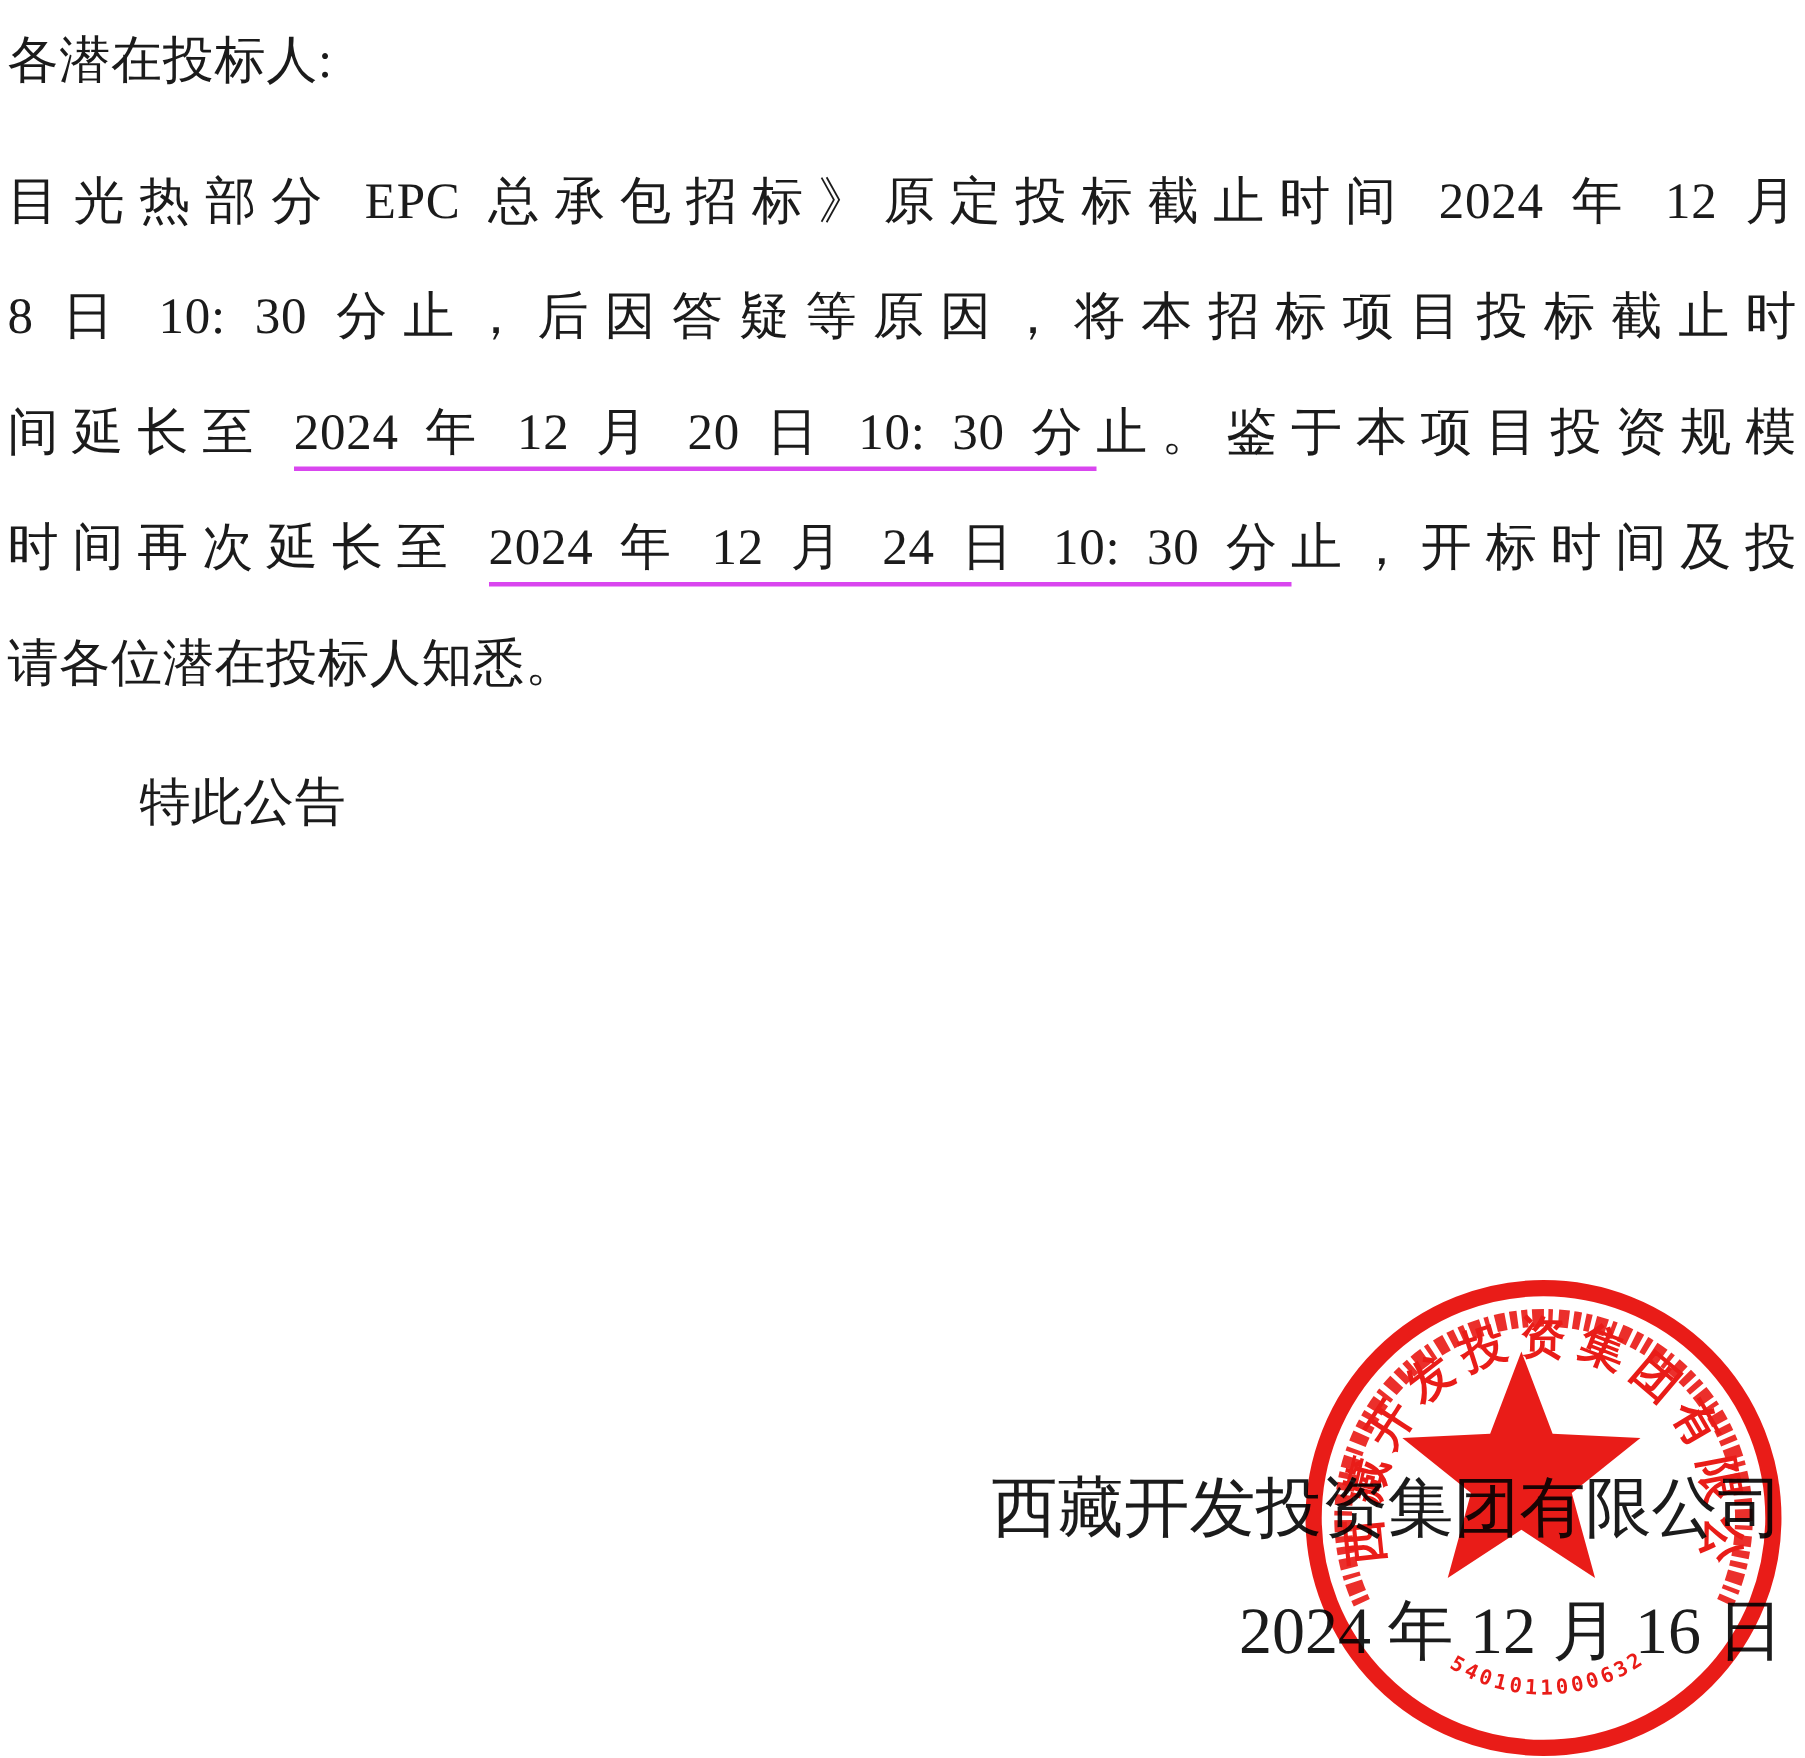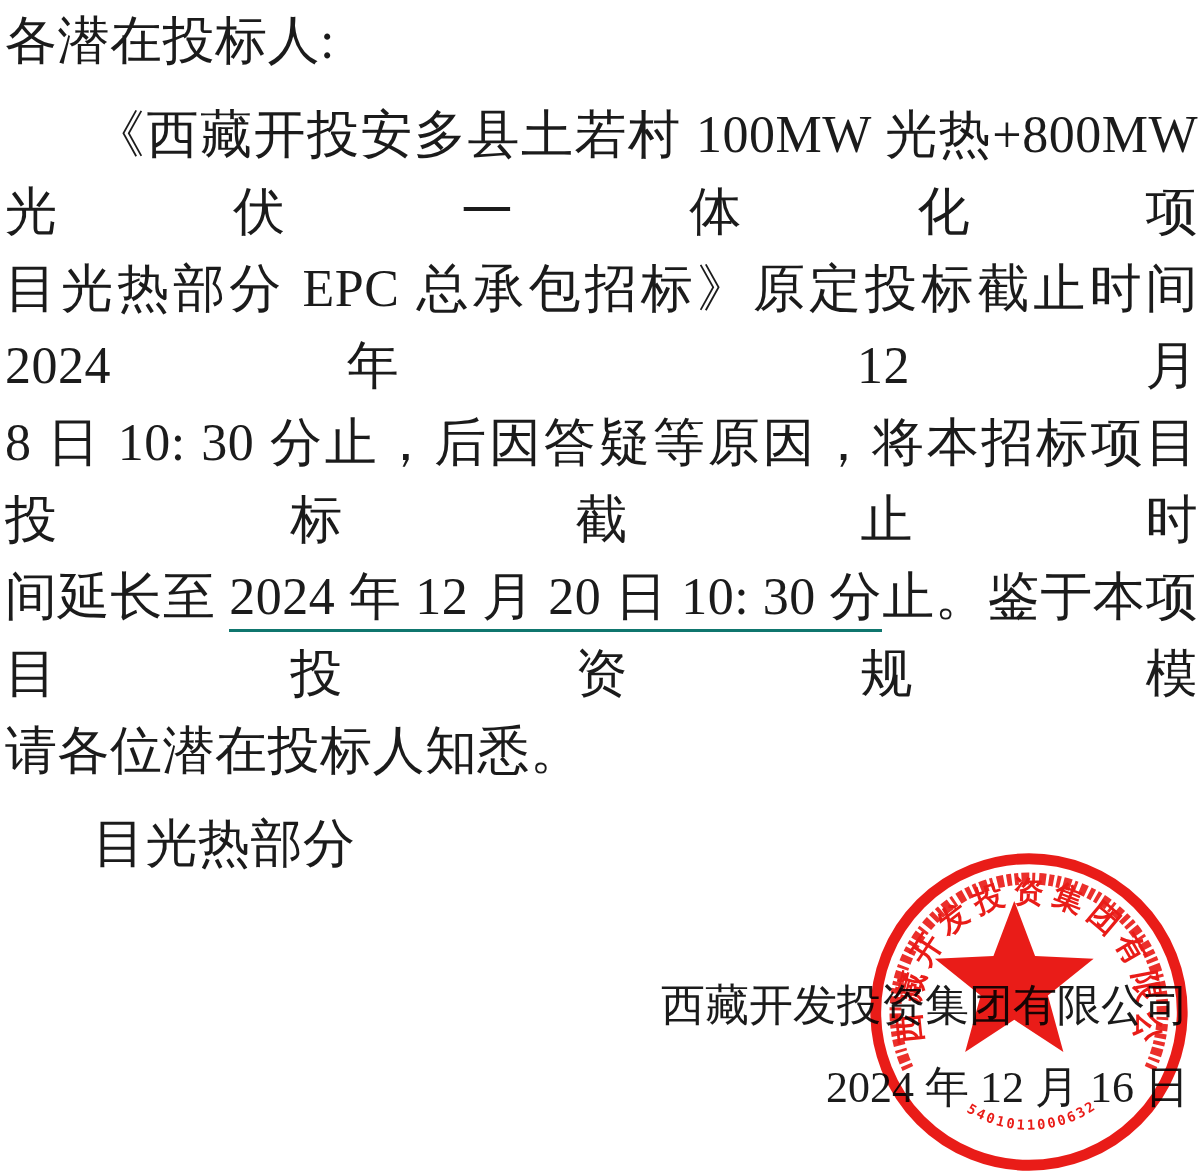--- a/index.html
+++ b/index.html
@@ -9,32 +9,32 @@
     position:relative;
     overflow:hidden;
     font-family:"Liberation Serif","DejaVu Serif",serif;
     color:#1b1b1b;
   }
   .doc{
     position:absolute;
     top:2px;left:5px;width:1193px;
   }
   .line{
-    font-size:52px;
+    font-size:34px;
     line-height:77px;
     letter-spacing:0.5px;
     white-space:normal;
   }
   .salutation{ text-align:left; margin-bottom:17px; }
   .jl{ text-align:justify; text-align-last:justify; }
   .indent{ text-indent:88px; }
   .plain{ text-align:left; }
   .closing{ margin-top:16px; margin-left:88px; text-align:left; }
   .u{
-    border-bottom:3px solid #0f766e;
+    border-bottom:3px solid #d946ef;
     padding-bottom:4px;
   }
   .sig{
     position:absolute;
     right:14px;top:975px;
     font-size:44px;line-height:62px;
     text-align:right;
     z-index:1;
   }
   .date{
@@ -69,35 +69,35 @@
     letter-spacing:2.5px;
     font-family:"DejaVu Sans Mono",monospace;
   }
 </style>
 </head>
 <body>
 
 <div class="doc">
   <div class="line salutation">各潜在投标人:</div>
 
-  <div class="line jl indent"><span>《西藏开投安多县土若村 100MW 光热+800MW 光伏一体化项</span><span class="u"></span><span></span></div>
 
   <div class="line jl"><span>目光热部分 EPC 总承包招标》原定投标截止时间 2024 年 12 月</span><span class="u"></span><span></span></div>
 
   <div class="line jl"><span>8 日 10: 30 分止，后因答疑等原因，将本招标项目投标截止时</span><span class="u"></span><span></span></div>
 
   <div class="line jl"><span>间延长至 </span><span class="u">2024 年 12 月 20 日 10: 30 分</span><span>止。鉴于本项目投资规模</span></div>
 
 
 
+  <div class="line jl"><span>时间再次延长至 </span><span class="u">2024 年 12 月 24 日 10: 30 分</span><span>止，开标时间及投</span></div>
 
 
   <div class="line plain"><span>请各位潜在投标人知悉。</span><span class="u"></span><span></span></div>
 
-  <div class="line closing">目光热部分</div>
+  <div class="line closing">特此公告</div>
 </div>
 
 <div class="sig">西藏开发投资集团有限公司</div>
 <div class="date">2024 年 12 月 16 日</div>
 
 <svg class="seal" viewBox="0 0 340 340" aria-hidden="true">
   <circle class="ring" cx="170" cy="170" r="156"></circle>
   <path class="tib" d="M 46.7 227.5 A 136 136 0 1 1 293.3 227.5"></path>
   <path id="arcIn" d="M 64.7 208.3 A 112 112 0 1 1 275.3 208.3" fill="none"></path>
   <path id="arcBot" d="M 101 268 A 120 120 0 0 0 239 268" fill="none"></path>

